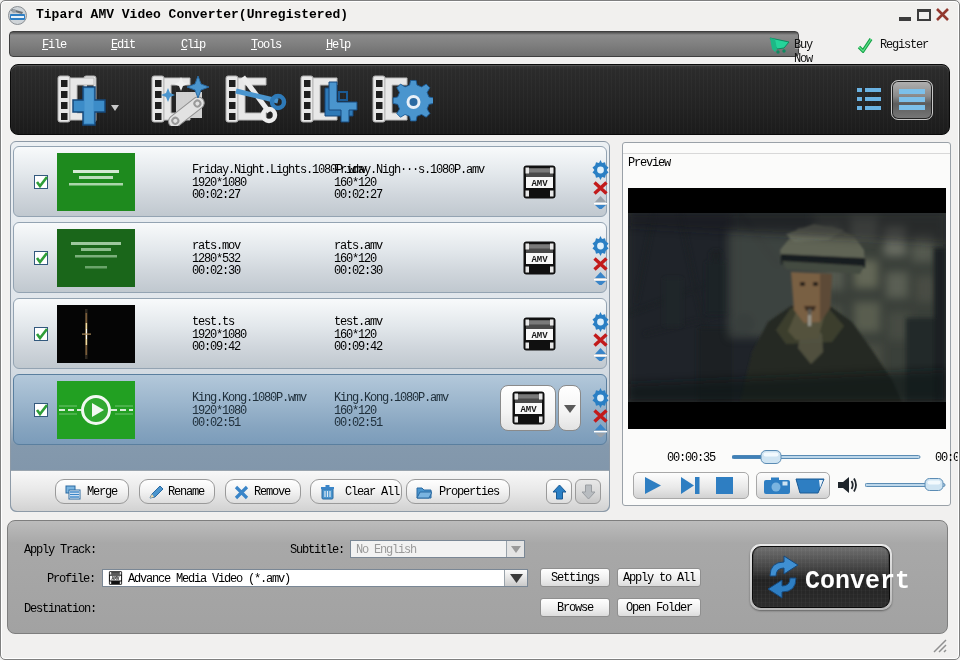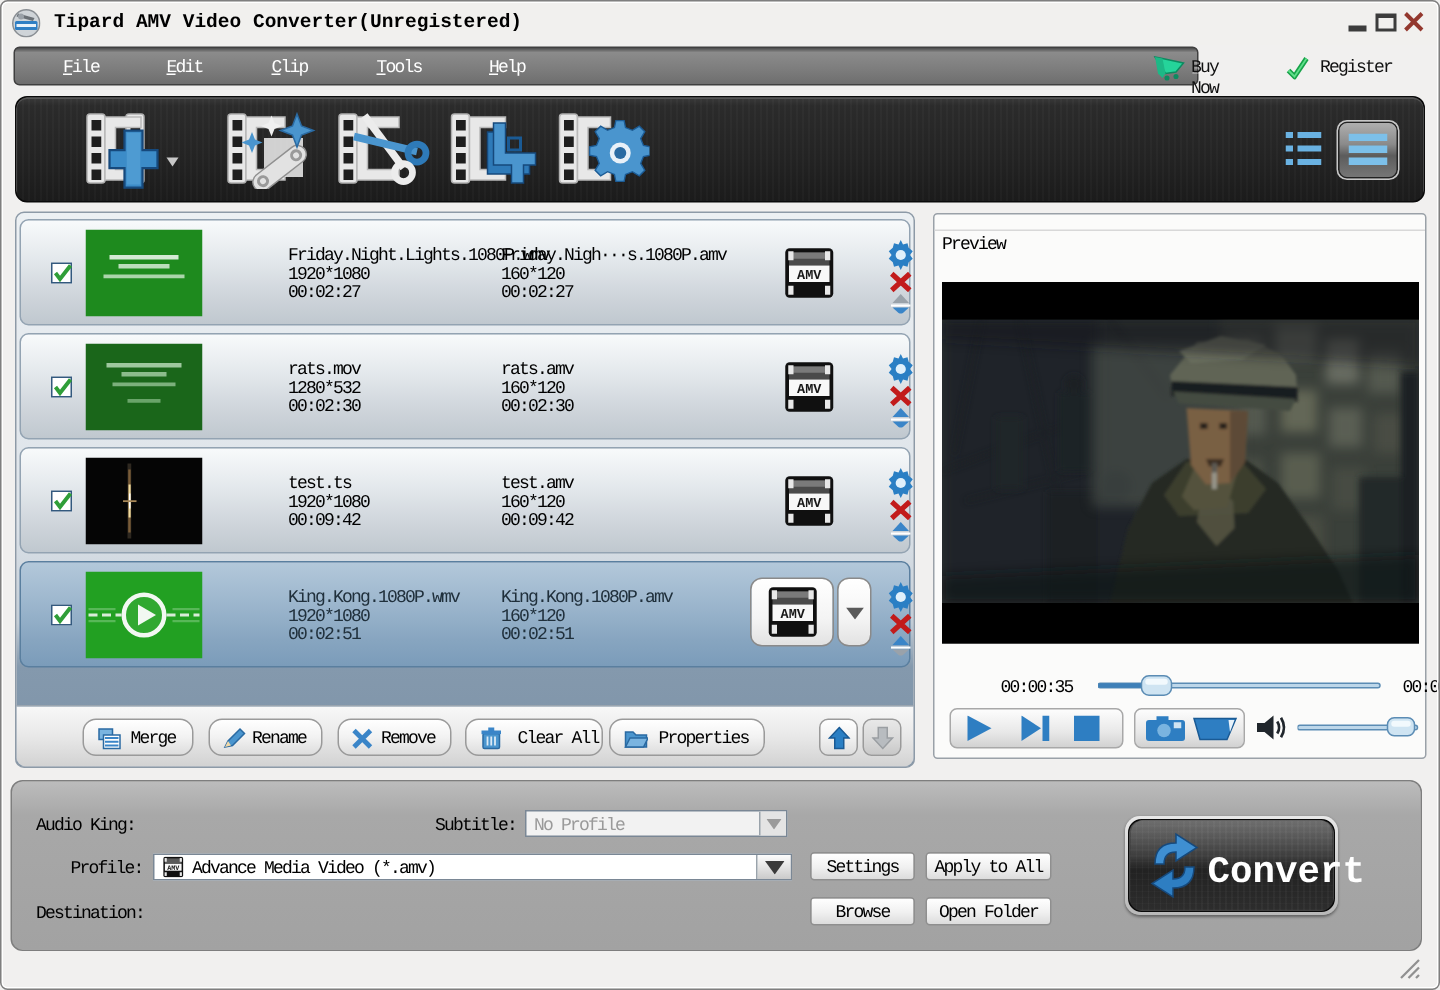--- a/index.html
+++ b/index.html
@@ -571,24 +571,24 @@
       </svg>
     <svg class="abs" style="left:242px;top:4px" width="82" height="18" viewBox="0 0 82 18">
       <rect x="0" y="7.5" width="80" height="3" rx="1.5" fill="#bdd7ea" stroke="#5b8cb4" stroke-width="1"></rect>
       <rect x="60" y="2.5" width="18" height="12" rx="4.5" fill="#cfe4f2" stroke="#5b8cb4"></rect>
       <rect x="62.5" y="4.5" width="13" height="4" rx="2" fill="#f2f9fd"></rect>
     </svg>
   </div>
 </div>
 
 <div class="abs botpanel" id="botpanel">
-  <div class="blabel" style="left:16px;top:22px">Audio King:</div>
+  <div class="blabel" style="left:16px;top:22px">Apply Track:</div>
   <div class="blabel" style="left:282px;top:22px">Subtitle:</div>
   <div class="combo" style="left:342px;top:19px;width:175px;background:#f2f2f2">
-    <span class="txt" style="color:#9a9a9a">No Profile</span>
+    <span class="txt" style="color:#9a9a9a">No English</span>
     <div class="darr" style="width:18px;height:16px;background:#e4e4e4">
         <svg style="position:absolute;left:4px;top:5px" width="10" height="7" viewBox="0 0 10 7">
           <path d="M0 0 L10 0 L5 7 Z" fill="#9a9a9a"></path>
         </svg>
       </div>
   </div>
 
   <div class="blabel" style="left:39px;top:51px">Profile:</div>
   <div class="combo" style="left:94px;top:48px;width:426px">
     <svg style="position:absolute;left:4px;top:1px" width="17" height="14" viewBox="0 0 33 34">

